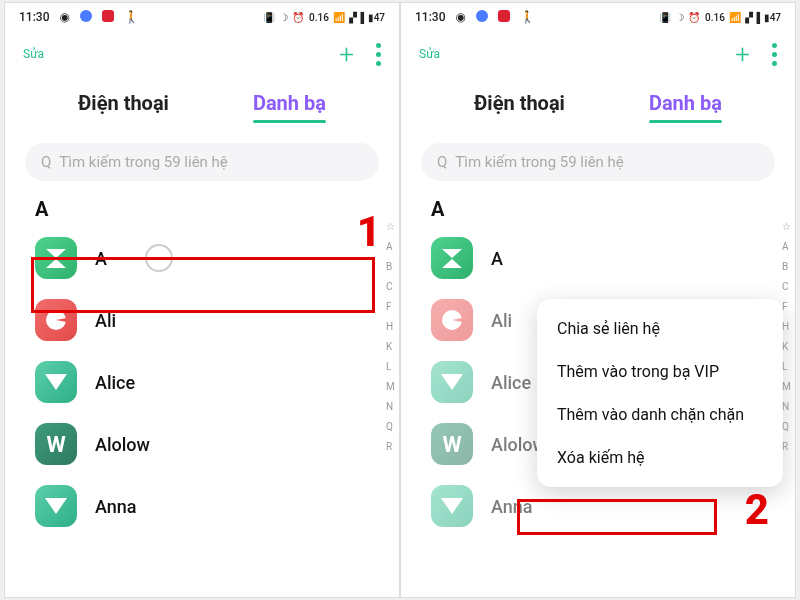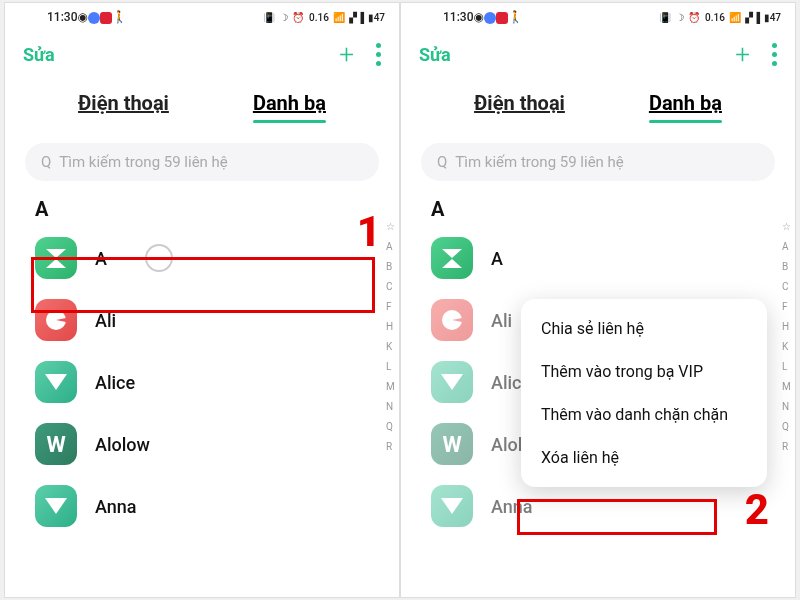--- a/index.html
+++ b/index.html
@@ -31,46 +31,46 @@
   .statusbar {
     height: 28px;
     display: flex;
     justify-content: space-between;
     align-items: center;
     padding: 0 14px;
     font-size: 12px;
     color: #222;
     font-weight: 500;
   }
-  .statusbar .left { display:flex; align-items:flex-end; gap:0;margin-left:28px; }
+  .statusbar .left { display:flex; align-items:flex-start; gap:10px; }
   .statusbar .right { display:flex; align-items:center; gap:4px; font-size:10px; }
   .si { display:inline-block; }
   .si.dot { width:12px; height:12px; border-radius:50%; background:#4a7cff; }
   .si.sq  { width:12px; height:12px; border-radius:3px; background:#d23; }
 
   .header {
     display:flex;
     justify-content:space-between;
     align-items:center;
     padding: 10px 18px 6px;
   }
-  .edit-btn { color:#25c18a; font-size:18px; font-weight:700; }
+  .edit-btn { color:#25c18a; font-size:12px; font-weight:400; }
   .header-actions { display:flex; align-items:center; gap:22px; color:#25c18a; }
   .plus-icon { font-size:26px; font-weight:300; line-height:1; }
   .dots-icon { display:flex; flex-direction:column; gap:4px; }
   .dots-icon span { width:5px; height:5px; border-radius:50%; background:#25c18a; }
 
   .tabs {
     display:flex;
     justify-content:center;
     gap:60px;
     padding: 18px 0 8px;
   }
-  .tab { font-size:20px; font-weight:700; color:#111; position:relative; padding-bottom:6px;text-decoration:underline; }
-  .tab.active { color:#000000;margin-left:24px; }
+  .tab { font-size:20px; font-weight:700; color:#111; position:relative; padding-bottom:6px; }
+  .tab.active { color:#8b5cf6;margin-left:24px; }
   .tab.active::after {
     content:""; position:absolute; left:0; right:0; bottom:-2px;
     height:3px; background:#25c18a; border-radius:2px;
   }
   .tab.inactive { font-weight:700; color:#222; }
 
   .search {
     margin: 14px 20px 12px;
     background:#f5f5f7;
     border-radius:26px;
@@ -152,21 +152,21 @@
     font-size:42px;
     font-weight:800;
     pointer-events:none;
   }
   .n1 { right:18px; top:204px; }
   .hl2 { left:116px; top:496px; width:200px; height:36px; }
   .n2 { right:26px; top:482px; }
 
   .context-menu {
     position:absolute;
-    left:120px;
+    left:136px;
     top:296px;
     width:246px;
     background:#fff;
     border-radius:14px;
     box-shadow:0 6px 24px rgba(0,0,0,.18);
     padding:8px 0;
   }
   .context-menu .item {
     padding:12px 20px;
     font-size:16px;
@@ -332,21 +332,21 @@
       <div class="row dim">
         <div class="avatar av-teal tri-down"></div>
         <span class="name">Anna</span>
       </div>
     </div>
 
     <div class="context-menu">
       <div class="item">Chia sẻ liên hệ</div>
       <div class="item">Thêm vào trong bạ VIP</div>
       <div class="item">Thêm vào danh chặn chặn</div>
-      <div class="item">Xóa liên hệ</div>
+      <div class="item">Xóa kiếm hệ</div>
     </div>
 
     <div class="index">
       <span class="star">☆</span>
       <span>A</span>
       <span>B</span>
       <span>C</span>
       <span>F</span>
       <span>H</span>
       <span>K</span>

